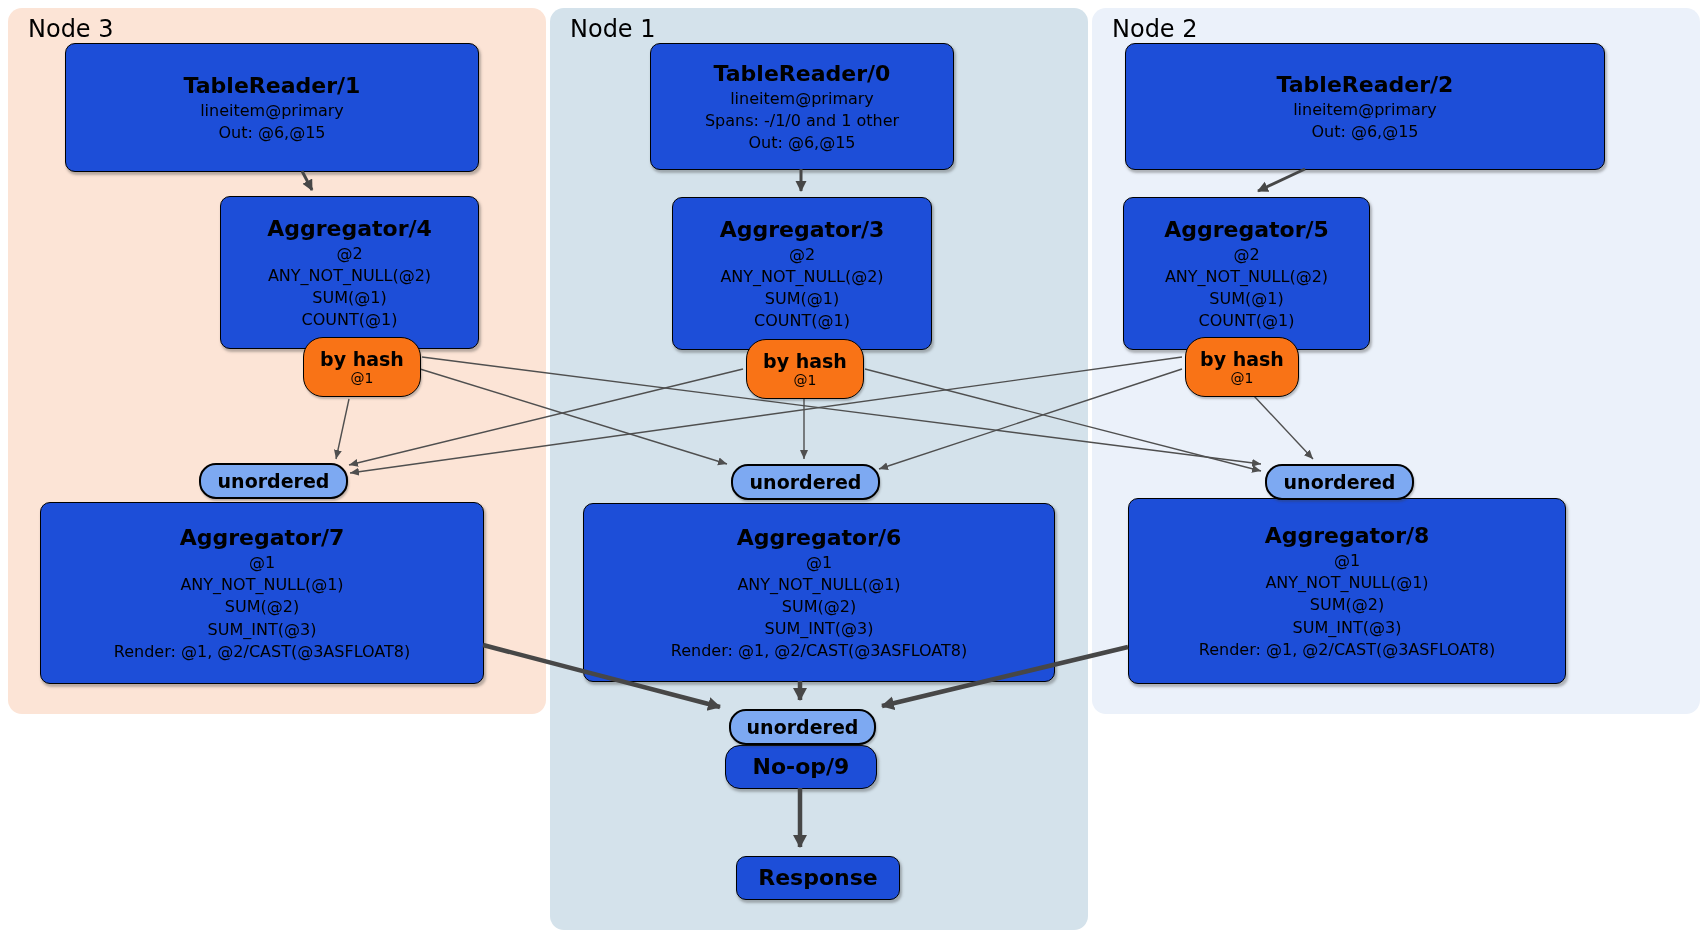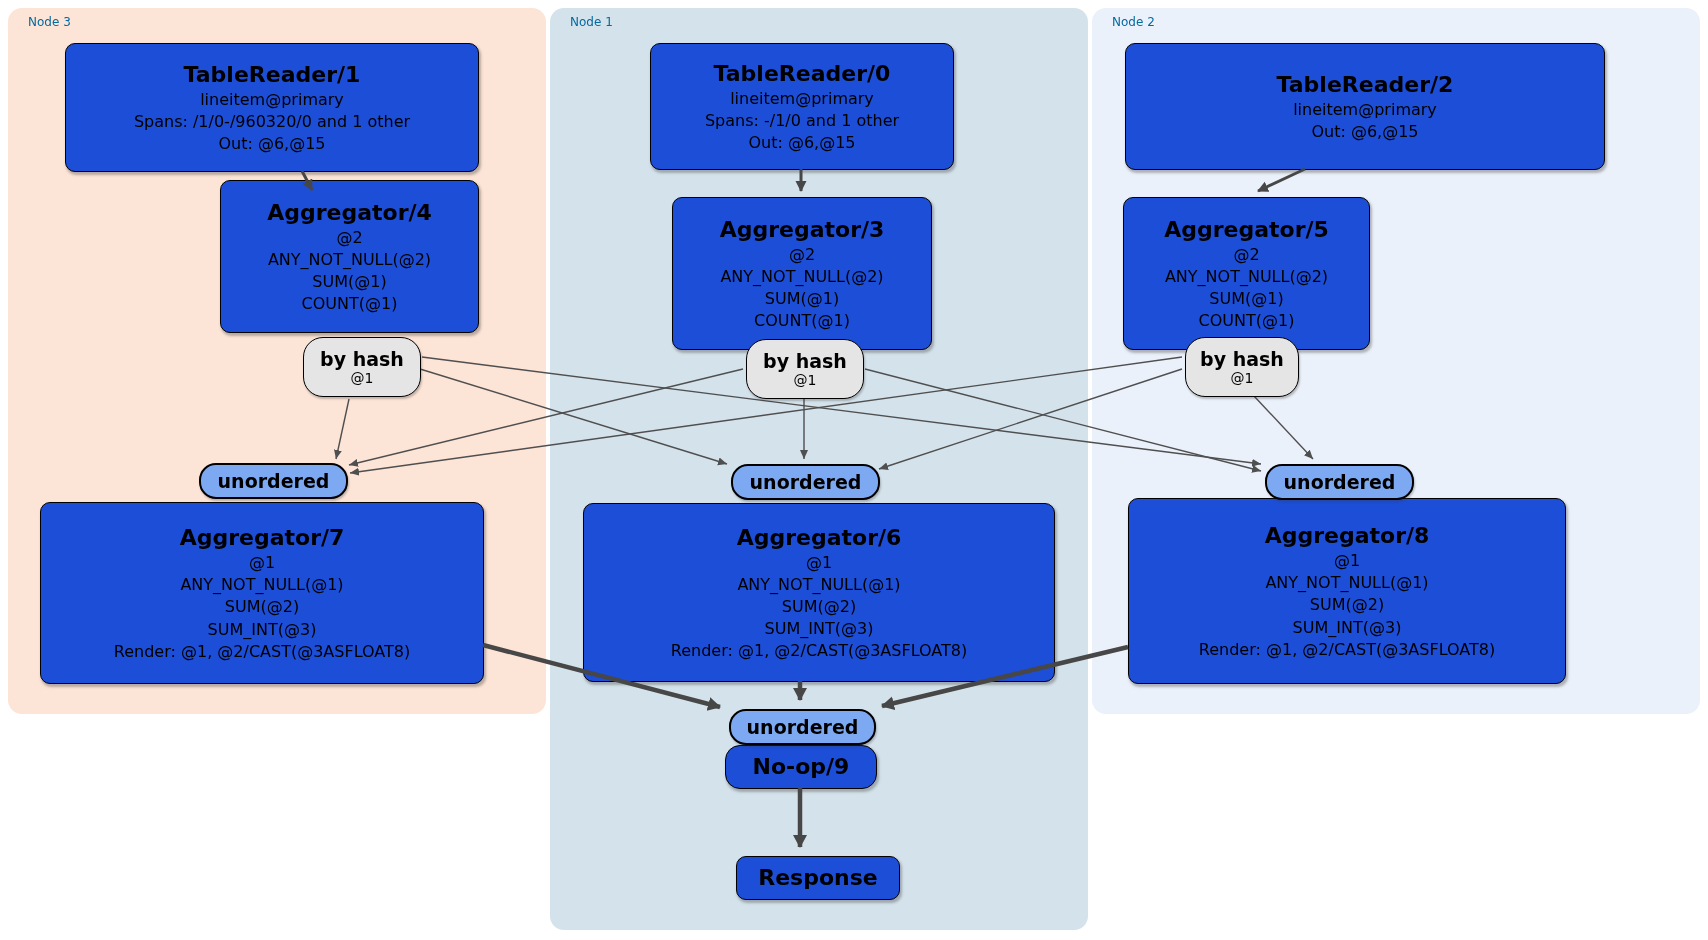--- a/index.html
+++ b/index.html
@@ -1,49 +1,49 @@
 <!DOCTYPE html>
 <html><head>
 <meta charset="utf-8">
 <style>
   html,body{margin:0;padding:0;background:#ffffff;}
   body{width:1708px;height:940px;position:relative;overflow:hidden;
        font-family:"DejaVu Sans","Liberation Sans",sans-serif;color:#000;}
 
   .panel{position:absolute;border-radius:14px;z-index:0;}
-  .panel-label{position:absolute;left:20px;top:7px;font-size:12px;color:#0369a1;}
+  .panel-label{position:absolute;left:20px;top:7px;font-size:24px;color:#000000;}
 
   #panel-node3{left:8px;  top:8px;width:538px;height:706px;background:#fce4d6;}
   #panel-node1{left:550px;top:8px;width:538px;height:922px;background:#d4e2eb;}
   #panel-node2{left:1092px;top:8px;width:608px;height:706px;background:#ebf1fa;}
 
   svg.edges{position:absolute;left:0;top:0;width:1708px;height:940px;pointer-events:none;}
   #edges-under{z-index:1;}
   #edges-over{z-index:3;}
 
   .box{position:absolute;z-index:2;background:#1d4ed8;border:1.6px solid #000;
        border-radius:10px;box-shadow:1.5px 2.5px 2.5px rgba(60,60,60,.35);
        display:flex;flex-direction:column;justify-content:center;align-items:center;
        text-align:center;line-height:1.38;}
   .box .title{font-weight:bold;font-size:22px;line-height:1.32;white-space:nowrap;}
   .box .line{font-size:16px;white-space:nowrap;}
 
   #box-tr1{left:65px;  top:43px; width:412px;height:127px;}
   #box-tr0{left:650px; top:43px; width:302px;height:125px;}
   #box-tr2{left:1125px;top:43px; width:478px;height:125px;}
-  #box-agg4{left:220px; top:180px;width:257px;height:151px;}
+  #box-agg4{left:220px; top:196px;width:257px;height:151px;}
   #box-agg3{left:672px; top:197px;width:258px;height:151px;}
   #box-agg5{left:1123px;top:197px;width:245px;height:151px;}
   #box-agg7{left:40px;  top:502px;width:442px;height:180px;}
   #box-agg6{left:583px; top:503px;width:470px;height:177px;}
   #box-agg8{left:1128px;top:498px;width:436px;height:184px;}
   #box-noop{left:725px; top:745px;width:150px;height:42px;border-radius:15px;}
   #box-resp{left:720px; top:856px;width:162px;height:42px;margin-left:16px;}
 
-  .byhash{position:absolute;z-index:2;background:#e5e5e5;border:1.8px solid #000;
+  .byhash{position:absolute;z-index:2;background:#f97316;border:1.8px solid #000;
           border-radius:20px;display:flex;flex-direction:column;justify-content:center;
           align-items:center;box-shadow:1px 2px 2px rgba(60,60,60,.3);}
   .byhash .bh-label{font-weight:bold;font-size:19px;line-height:1.2;}
   .byhash .bh-tag{font-size:14px;line-height:1.15;}
   #byhash-n3{left:303px; top:337px;width:116px;height:58px;}
   #byhash-n1{left:746px; top:339px;width:116px;height:58px;}
   #byhash-n2{left:1185px;top:337px;width:112px;height:58px;}
 
   .unordered{position:absolute;z-index:2;background:#7da9f2;border:2px solid #000;
              border-radius:17px;text-align:center;font-weight:bold;font-size:19px;
@@ -82,21 +82,20 @@
     <line x1="743" y1="369" x2="349" y2="465" marker-end="url(#arr-thin)"></line>
     <line x1="865" y1="369" x2="1261" y2="471" marker-end="url(#arr-thin)"></line>
     <line x1="1182" y1="357" x2="350" y2="473" marker-end="url(#arr-thin)"></line>
     <line x1="1182" y1="369" x2="879" y2="469" marker-end="url(#arr-thin)"></line>
   </g>
 </svg>
 
 <div class="box" id="box-tr1">
   <div class="title">TableReader/1</div>
   <div class="line">lineitem@primary</div>
-  <div class="line">Spans: /1/0-/960320/0 and 1 other</div>
   <div class="line">Out: @6,@15</div>
 </div>
 
 <div class="box" id="box-tr0">
   <div class="title">TableReader/0</div>
   <div class="line">lineitem@primary</div>
   <div class="line">Spans: -/1/0 and 1 other</div>
   <div class="line">Out: @6,@15</div>
 </div>
 

